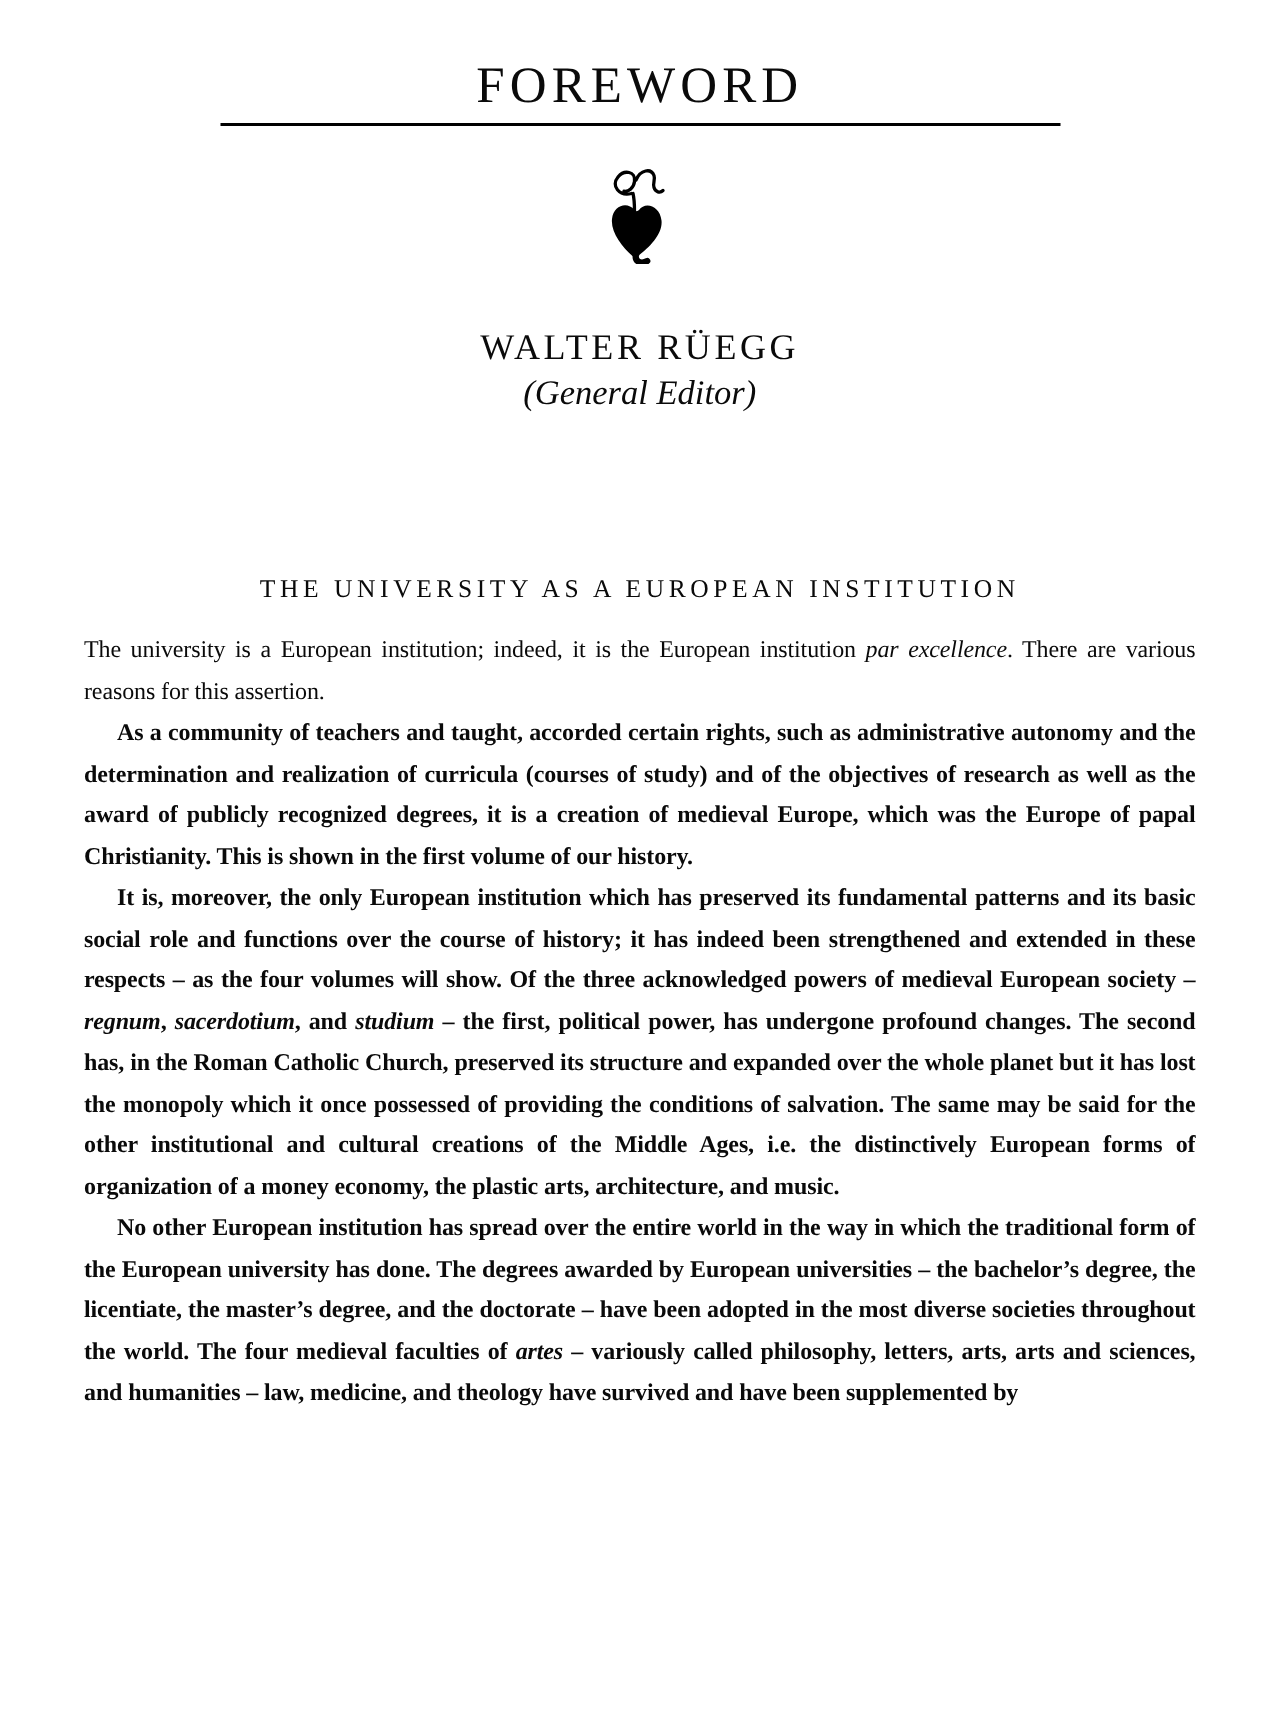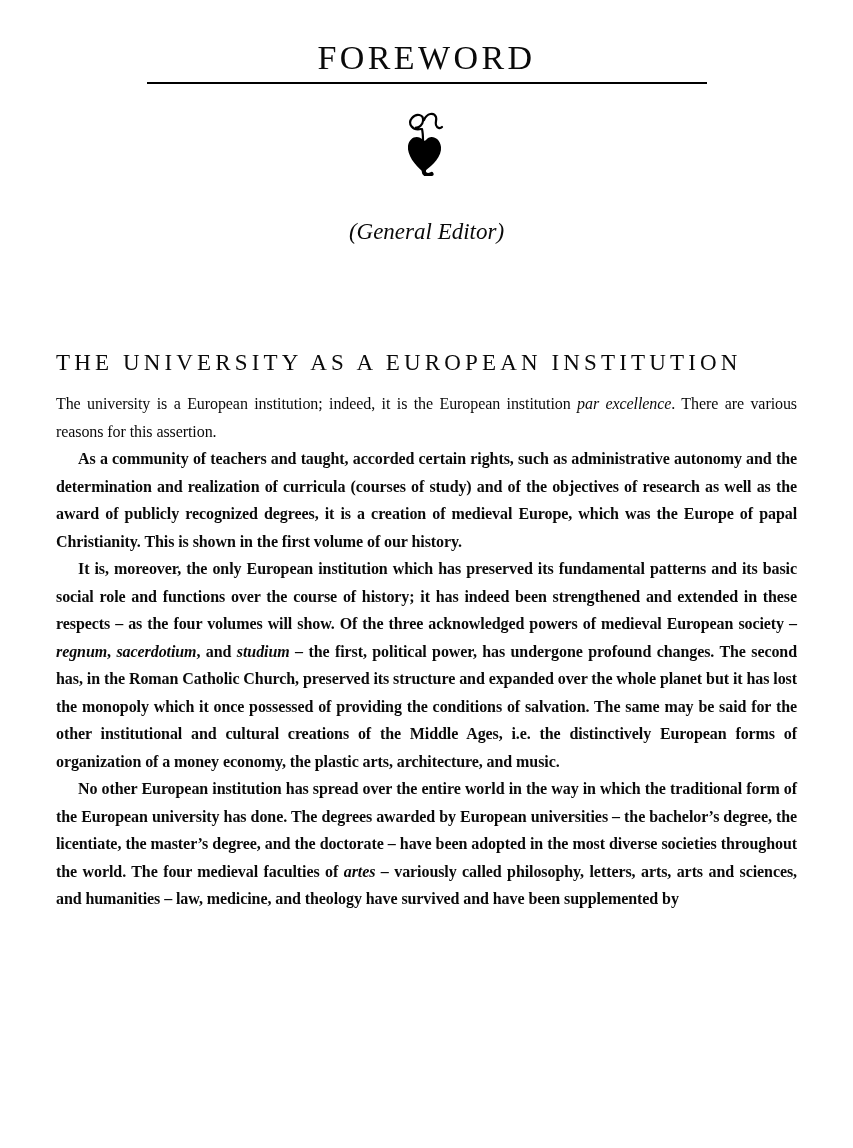--- a/index.html
+++ b/index.html
@@ -47,25 +47,26 @@
   }
   .author-name {
     font-size: 24px;
     letter-spacing: 0.10em;
     line-height: 28px;
   }
   .author-role {
     font-size: 23px;
     font-style: italic;
     line-height: 28px;
-    margin-top: 18px;
+    margin-top: 2px;
   }
   .section-heading {
     margin: 106px 0 0 0;
-    font-size: 23px;
+    text-align: center;
+    font-size: 17px;
     font-weight: normal;
     letter-spacing: 0.18em;
     line-height: 22px;
   }
   .body-text {
     margin-top: 16px;
   }
   .body-text p {
     margin: 0;
     font-size: 16px;
@@ -96,20 +97,21 @@
         <path d="M16,19 C8,21 2,14 7,8 C11,3 19,4 18,11 C17.6,15 14,18 11,17.5"></path>
         <path d="M17,19 C18,23 18,27 18,31"></path>
         <path d="M19,10 C22,3 29,2 31,7 C32,10 30,12 31,15 C32,18 35,19 37,17"></path>
       </g>
       <path fill="#000" d="M18,30 C13,24 4,27 3,36 C2,45 10,55 17,61 C18,62 19,62 20,61 C28,55 37,46 36,37 C35,27 25,24 21,30 C20,31 19,31 18,30 Z"></path>
       <path fill="none" stroke="#000" stroke-width="4.2" stroke-linecap="round" d="M19,60 C18,64 22,66.5 26.5,64"></path>
     </svg>
   </div>
 
   <div class="author-block">
+    <div class="author-name">WALTER RÜEGG</div>
     <div class="author-role">(General Editor)</div>
   </div>
 
   <h2 class="section-heading">THE UNIVERSITY AS A EUROPEAN INSTITUTION</h2>
 
   <main class="body-text" id="body-text">
       <p><span>The university is a European institution; indeed, it is the European institution </span><em>par excellence</em><span>. There are various reasons for this assertion.</span></p>
       <p class="indent"><span>As a community of teachers and taught, accorded certain rights, such as administrative autonomy and the determination and realization of curricula (courses of study) and of the objectives of research as well as the award of publicly recognized degrees, it is a creation of medieval Europe, which was the Europe of papal Christianity. This is shown in the first volume of our history.</span></p>
       <p class="indent"><span>It is, moreover, the only European institution which has preserved its fundamental patterns and its basic social role and functions over the course of history; it has indeed been strengthened and extended in these respects – as the four volumes will show. Of the three acknowledged powers of medieval European society – </span><em>regnum</em><span>, </span><em>sacerdotium</em><span>, and </span><em>studium</em><span> – the first, political power, has undergone profound changes. The second has, in the Roman Catholic Church, preserved its structure and expanded over the whole planet but it has lost the monopoly which it once possessed of providing the conditions of salvation. The same may be said for the other institutional and cultural creations of the Middle Ages, i.e. the distinctively European forms of organization of a money economy, the plastic arts, architecture, and music.</span></p>
       <p class="indent"><span>No other European institution has spread over the entire world in the way in which the traditional form of the European university has done. The degrees awarded by European universities – the bachelor’s degree, the licentiate, the master’s degree, and the doctorate – have been adopted in the most diverse societies throughout the world. The four medieval faculties of </span><em>artes</em><span> – variously called philosophy, letters, arts, arts and sciences, and humanities – law, medicine, and theology have survived and have been supplemented by</span></p>

